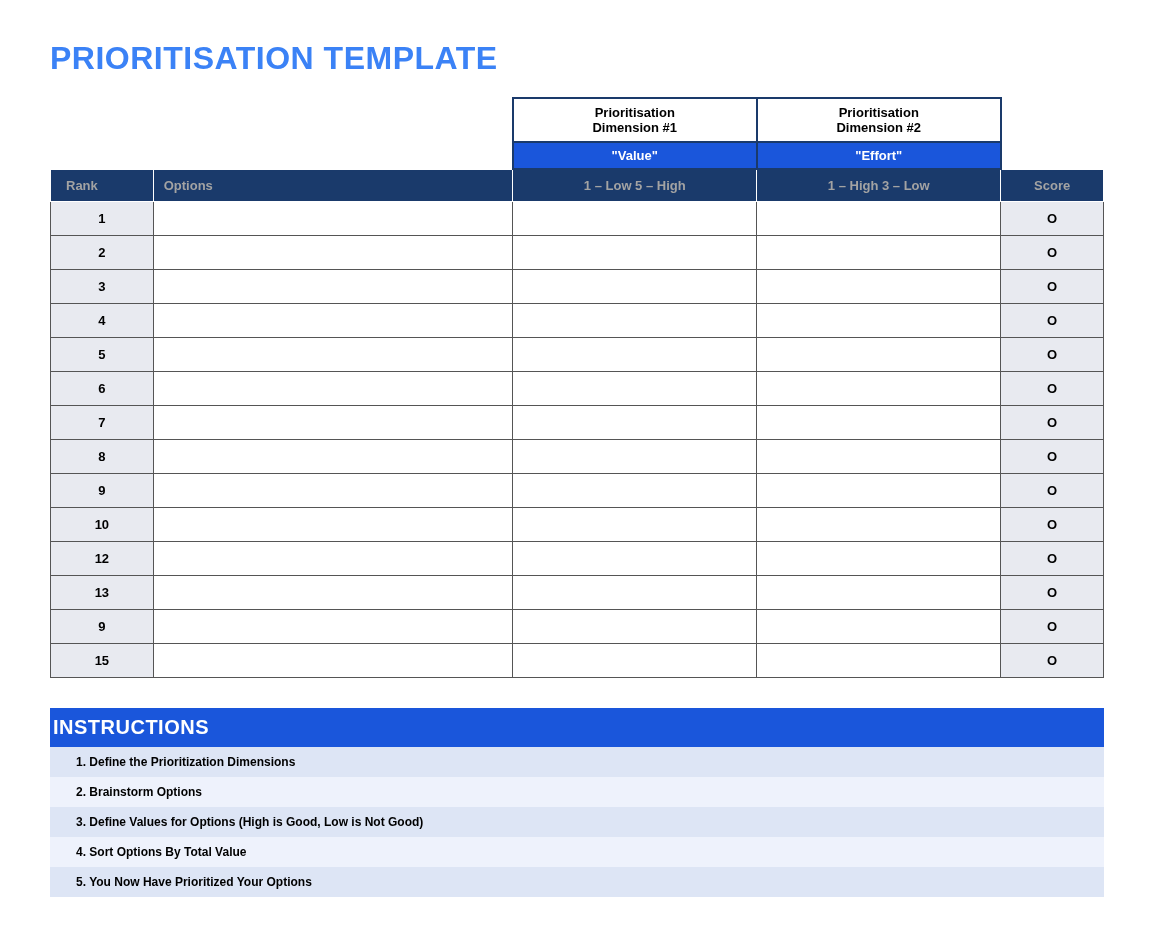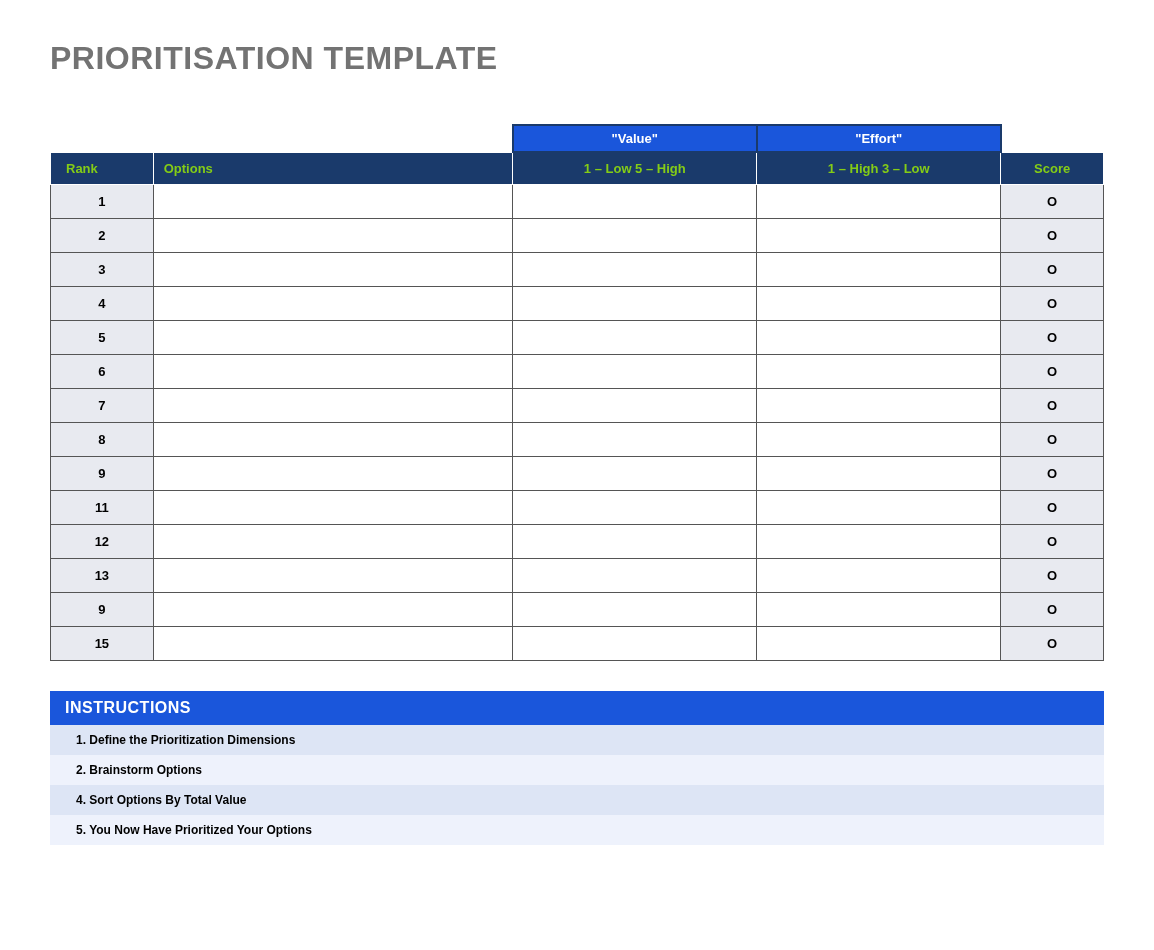--- a/index.html
+++ b/index.html
@@ -5,22 +5,22 @@
     * { box-sizing: border-box; margin: 0; padding: 0; }
     body {
       background: #ffffff;
       font-family: Arial, sans-serif;
       padding: 40px 50px;
       color: #000;
     }
     .page-title {
       font-size: 32px;
       font-weight: 900;
-      color: #737373;
-      margin-bottom: 47px;
+      color: #3b82f6;
+      margin-bottom: 20px;
       letter-spacing: 0.5px;
     }
     .table-wrapper {
       width: 100%;
       border-collapse: collapse;
       margin-bottom: 30px;
     }
     
     .dim-header-row td {
       background: #fff;
@@ -50,21 +50,21 @@
       background: #1a56db;
       color: #fff;
     }
     .dim2-label {
       background: #1a56db;
       color: #fff;
     }
     
     .col-header-row td {
       background: #1a3a6b;
-      color: #84cc16;
+      color: #a3a3a3;
       font-weight: bold;
       font-size: 13px;
       padding: 8px 10px;
       border: 1px solid #fff;
       text-align: center;
       vertical-align: middle;
     }
     .col-header-row td.rank-col {
       text-align: left;
       padding-left: 15px;
@@ -100,22 +100,22 @@
       font-weight: bold;
     }
     
     .instructions-section {
       width: 100%;
     }
     .instructions-header {
       background: #1a56db;
       color: #fff;
       font-weight: 900;
-      font-size: 16px;
-      padding: 8px 15px;
+      font-size: 20px;
+      padding: 8px 3px;
       letter-spacing: 0.5px;
     }
     .instructions-list {
       list-style: none;
       width: 100%;
     }
     .instructions-list li {
       padding: 8px 26px;
       font-size: 12px;
       font-weight: bold;
@@ -142,20 +142,29 @@
 <table class="table-wrapper">
 
   <colgroup>
     <col class="spacer-rank">
     <col class="spacer-options">
     <col class="dim1-col">
     <col class="dim2-col">
     <col class="score-col">
   </colgroup>
   <tbody>
+    <tr class="dim-header-row">
+      <td class="empty-cell" style="border:none; background:#fff;"></td>
+      <td class="empty-cell" style="border:none; background:#fff;"></td>
+      <td style="white-space: pre-line;">Prioritisation
+Dimension #1</td>
+      <td style="white-space: pre-line;">Prioritisation
+Dimension #2</td>
+      <td class="empty-cell" style="border:none; background:#fff;"></td>
+    </tr>
     <tr class="dim-label-row">
       <td class="empty-cell" style="border:none; background:#fff;"></td>
       <td class="empty-cell" style="border:none; background:#fff;"></td>
       <td class="dim1-label">"Value"</td>
       <td class="dim2-label">"Effort"</td>
       <td class="empty-cell" style="border:none; background:#fff;"></td>
     </tr>
 
     <tr class="col-header-row">
       <td class="rank-col">Rank</td>
@@ -222,21 +231,21 @@
         <td class="score-cell">O</td>
       </tr>
       <tr class="data-row">
         <td class="rank-cell">9</td>
         <td class="options-cell"></td>
         <td class="value-cell"></td>
         <td class="effort-cell"></td>
         <td class="score-cell">O</td>
       </tr>
       <tr class="data-row">
-        <td class="rank-cell">11</td>
+        <td class="rank-cell">10</td>
         <td class="options-cell"></td>
         <td class="value-cell"></td>
         <td class="effort-cell"></td>
         <td class="score-cell">O</td>
       </tr>
       <tr class="data-row">
         <td class="rank-cell">12</td>
         <td class="options-cell"></td>
         <td class="value-cell"></td>
         <td class="effort-cell"></td>
@@ -264,16 +273,17 @@
         <td class="score-cell">O</td>
       </tr>
     </tbody>
 </table>
 
 <div class="instructions-section">
   <div class="instructions-header">INSTRUCTIONS</div>
   <ul class="instructions-list">
   <li>1. Define the Prioritization Dimensions</li>
       <li>2. Brainstorm Options</li>
+      <li>3. Define Values for Options (High is Good, Low is Not Good)</li>
       <li>4. Sort Options By Total Value</li>
       <li>5. You Now Have Prioritized Your Options</li>
     </ul>
 </div>
 
 </body></html>

